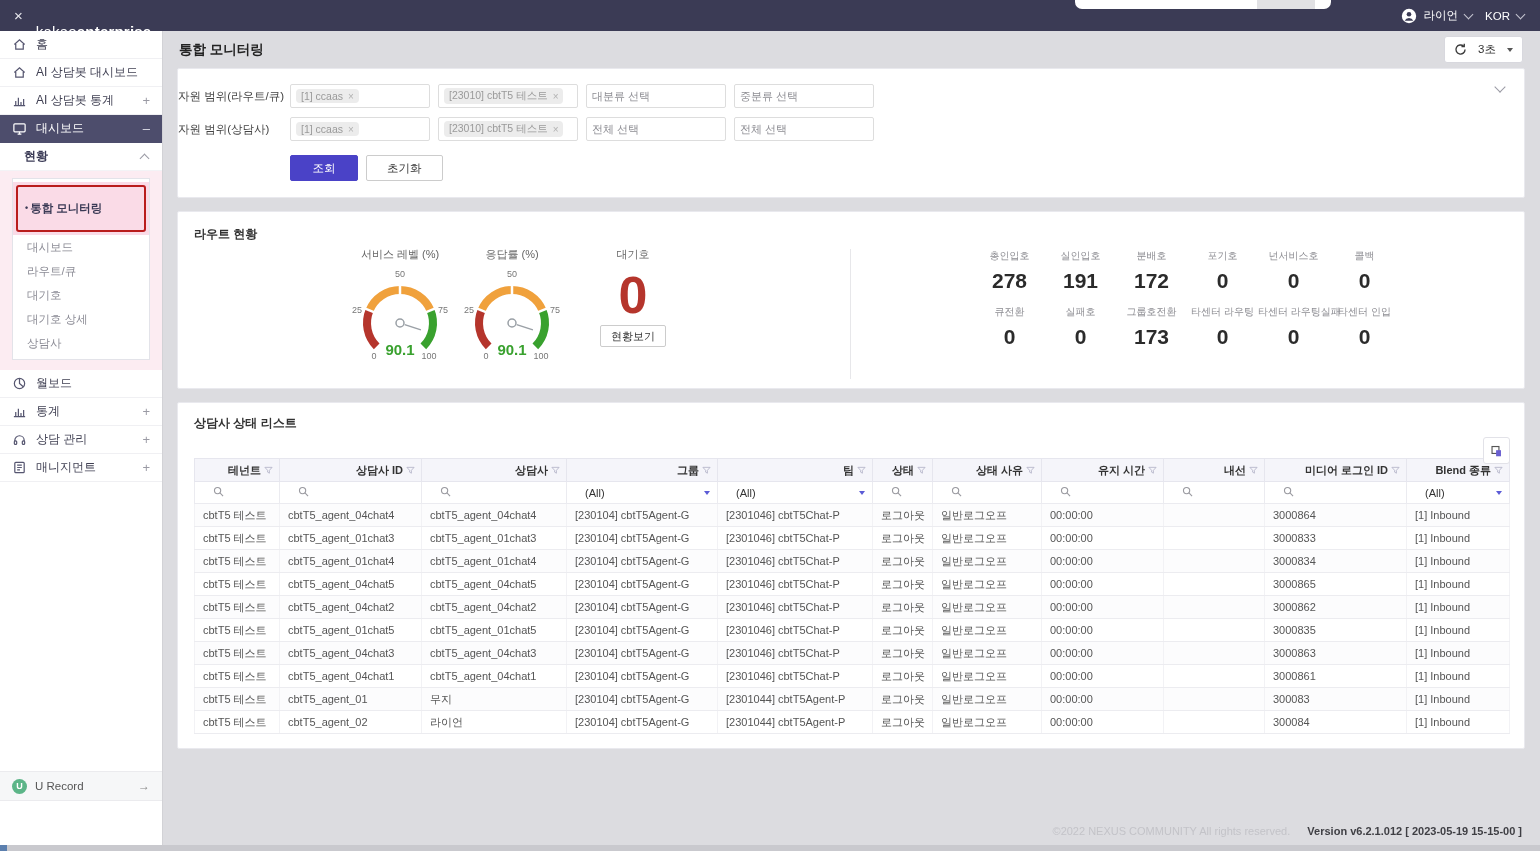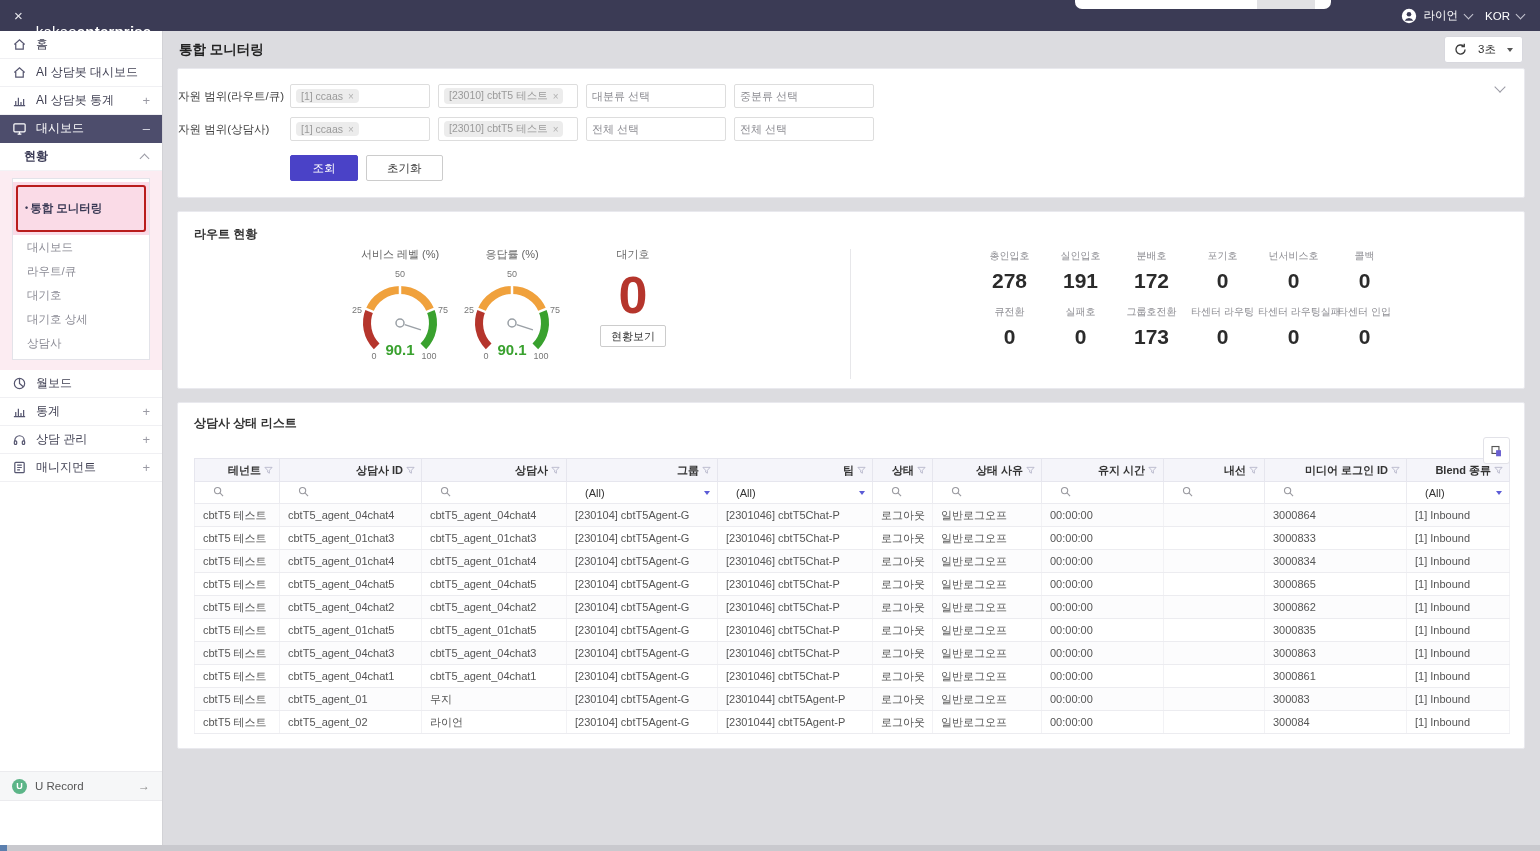--- a/index.html
+++ b/index.html
@@ -614,17 +614,21 @@
               <td>일반로그오프</td>
               <td>00:00:00</td>
               <td></td>
               <td>300084</td>
               <td>[1] Inbound</td>
             </tr>
           </tbody>
         </table>
     </section>
 
+    <div class="footer">
+      <span class="fcopy">©2022 NEXUS COMMUNITY All rights reserved.</span>
+      <span class="fver">Version v6.2.1.012 [ 2023-05-19 15-15-00 ]</span>
+    </div>
   </main>
 
   <div class="bottom-strip"></div>
   <div class="blue-sliver"></div>
 </div>
 
 </body></html>

